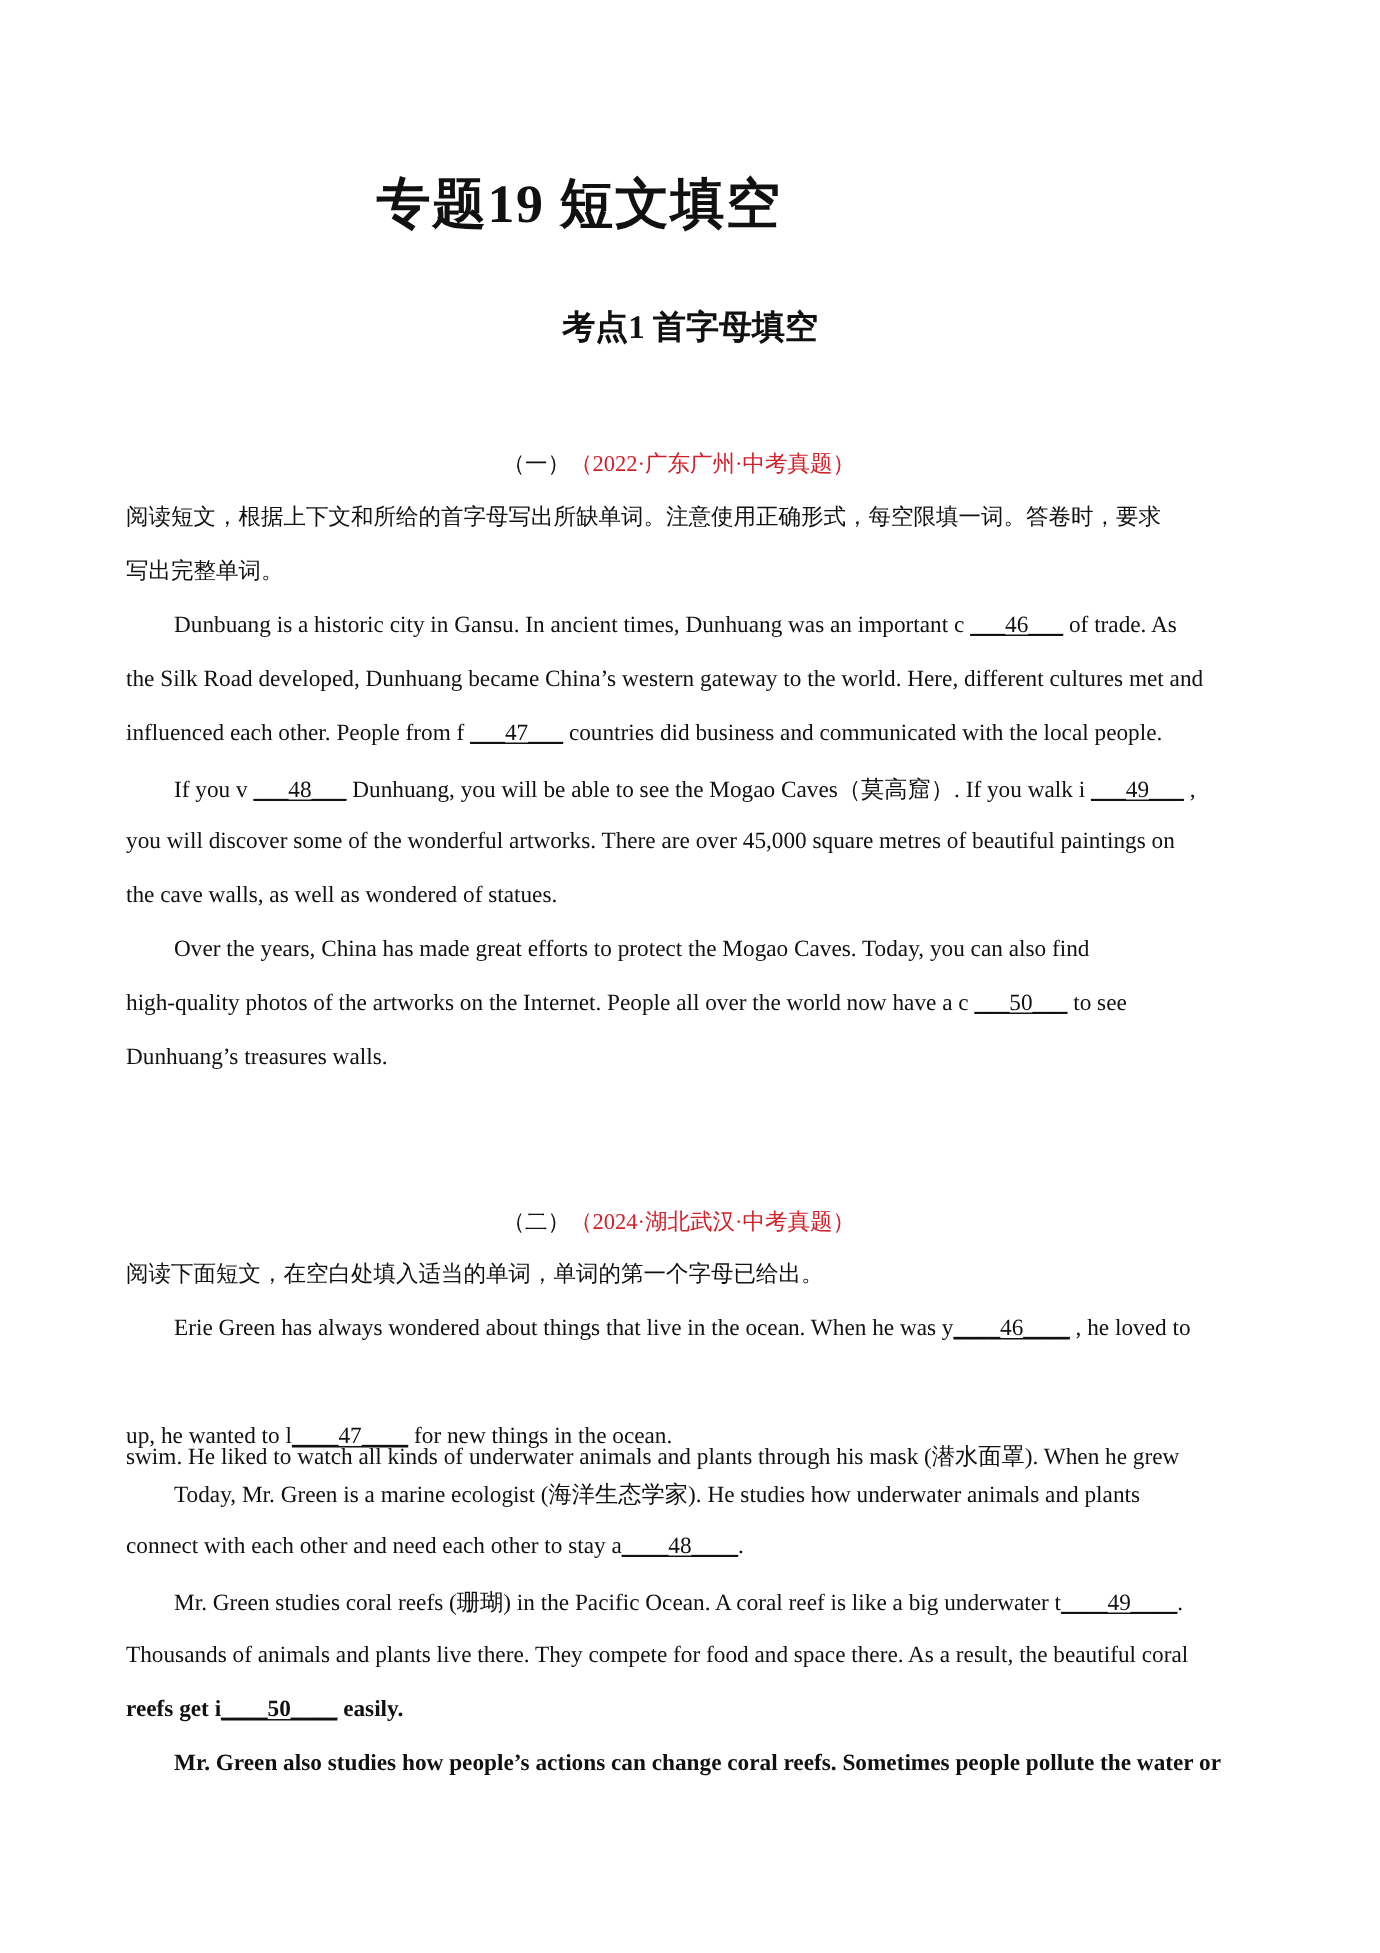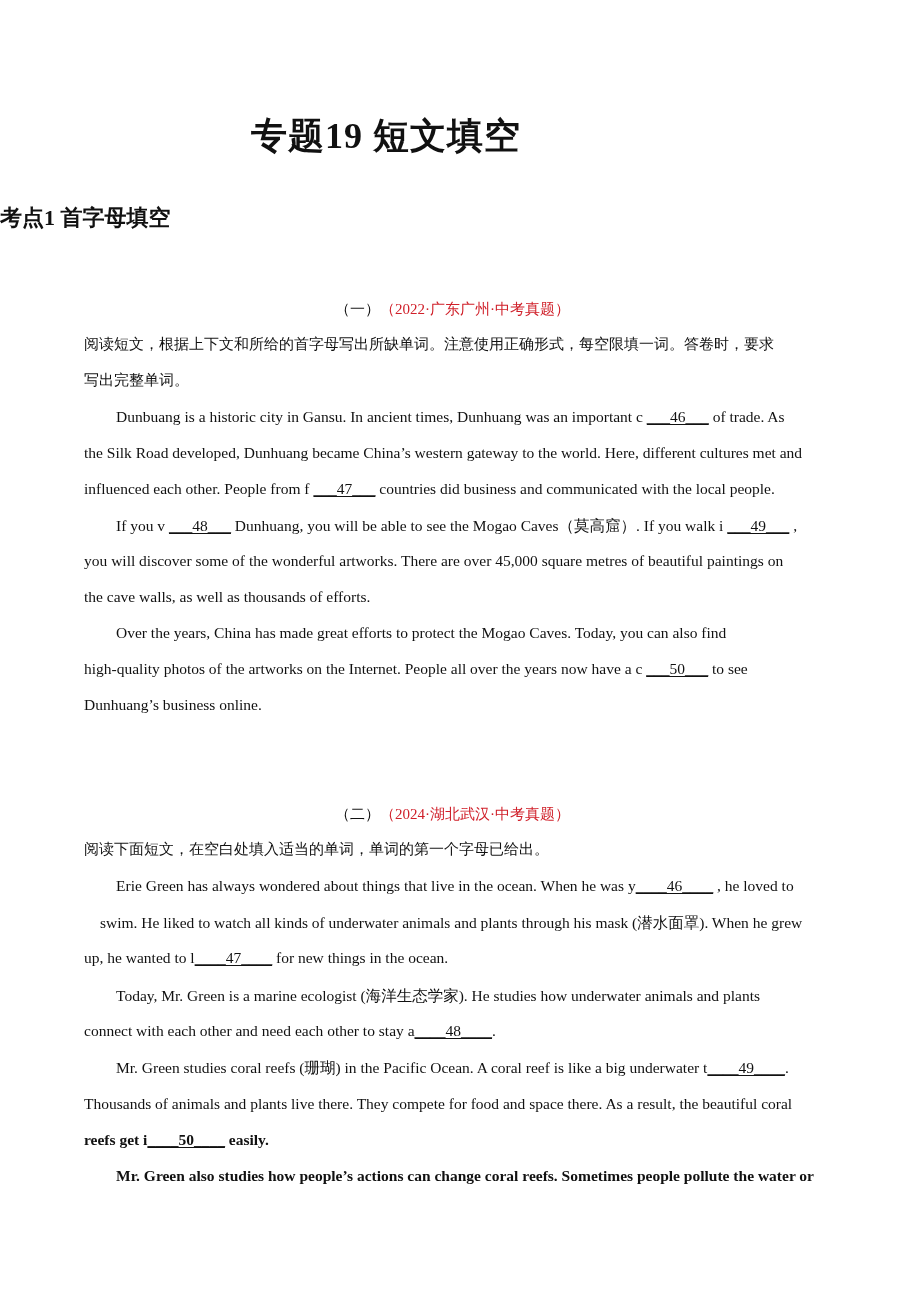--- a/index.html
+++ b/index.html
@@ -1,20 +1,20 @@
 <!DOCTYPE html>
 <html><head>
   <meta charset="utf-8">
   <style>
     html, body { margin: 0; padding: 0; background: #ffffff; }
     body { width: 920px; height: 1302px; position: relative; overflow: hidden;
       font-family: "Liberation Serif", "DejaVu Serif", serif; color: #111; }
     .title { position: absolute; left: 0; width: 772px; top: 112px; text-align: center;
       font-size: 36px; font-weight: bold; letter-spacing: 1px; }
-    .subtitle { position: absolute; left: 0; width: 920px; top: 203px; text-align: left;
+    .subtitle { position: absolute; left: 0; width: 920px; top: 203px; text-align: center;
       font-size: 22px; font-weight: bold; }
     .src { position: absolute; left: 0; width: 905px; text-align: center; font-size: 15px; }
     .src .red { color: #d0202a; }
     .line { position: absolute; left: 84px; font-size: 15.5px; white-space: nowrap; }
     .indent { left: 116px; }
     .blank { text-decoration: underline; text-underline-offset: 2px; white-space: pre; }
   </style>
 </head>
 <body>
 
@@ -25,31 +25,31 @@
   <span>（一）</span><span class="red">（2022·广东广州·中考真题）</span>
 </div>
 <div class="line" style="top:335px; font-size:15px;">阅读短文，根据上下文和所给的首字母写出所缺单词。注意使用正确形式，每空限填一词。答卷时，要求</div>
 <div class="line" style="top:371px; font-size:15px;">写出完整单词。</div>
 
 <div class="line indent" style="top:408px;"><span>Dunbuang is a historic city in Gansu. In ancient times, Dunhuang was an important c </span><span class="blank">___46___</span><span> of trade. As</span></div>
 <div class="line" style="top:444px;">the Silk Road developed, Dunhuang became China’s western gateway to the world. Here, different cultures met and</div>
 <div class="line" style="top:480px;"><span>influenced each other. People from f </span><span class="blank">___47___</span><span> countries did business and communicated with the local people.</span></div>
 <div class="line indent" style="top:516px;"><span>If you v </span><span class="blank">___48___</span><span> Dunhuang, you will be able to see the Mogao Caves（莫高窟）. If you walk i </span><span class="blank">___49___</span><span> ,</span></div>
 <div class="line" style="top:552px;">you will discover some of the wonderful artworks. There are over 45,000 square metres of beautiful paintings on</div>
-<div class="line" style="top:588px;">the cave walls, as well as thousands of efforts.</div>
+<div class="line" style="top:588px;">the cave walls, as well as wondered of statues.</div>
 <div class="line indent" style="top:624px;">Over the years, China has made great efforts to protect the Mogao Caves. Today, you can also find</div>
-<div class="line" style="top:660px;"><span>high-quality photos of the artworks on the Internet. People all over the years now have a c </span><span class="blank">___50___</span><span> to see</span></div>
-<div class="line" style="top:696px;">Dunhuang’s business online.</div>
+<div class="line" style="top:660px;"><span>high-quality photos of the artworks on the Internet. People all over the world now have a c </span><span class="blank">___50___</span><span> to see</span></div>
+<div class="line" style="top:696px;">Dunhuang’s treasures walls.</div>
 
 <div class="src" style="top:805px;">
   <span>（二）</span><span class="red">（2024·湖北武汉·中考真题）</span>
 </div>
 <div class="line" style="top:840px; font-size:15px;">阅读下面短文，在空白处填入适当的单词，单词的第一个字母已给出。</div>
 
 <div class="line indent" style="top:877px;"><span>Erie Green has always wondered about things that live in the ocean. When he was y</span><span class="blank">____46____</span><span> , he loved to</span></div>
-<div class="line" style="top:913px;margin-left:16px;">swim. He liked to watch all kinds of underwater animals and plants through his mask (潜水面罩). When he grew</div>
+<div class="line" style="top:961px;">swim. He liked to watch all kinds of underwater animals and plants through his mask (潜水面罩). When he grew</div>
 <div class="line" style="top:949px;"><span>up, he wanted to l</span><span class="blank">____47____</span><span> for new things in the ocean.</span></div>
 <div class="line indent" style="top:986px;">Today, Mr. Green is a marine ecologist (海洋生态学家). He studies how underwater animals and plants</div>
 <div class="line" style="top:1022px;"><span>connect with each other and need each other to stay a</span><span class="blank">____48____</span><span>.</span></div>
 <div class="line indent" style="top:1058px;"><span>Mr. Green studies coral reefs (珊瑚) in the Pacific Ocean. A coral reef is like a big underwater t</span><span class="blank">____49____</span><span>.</span></div>
 <div class="line" style="top:1095px;">Thousands of animals and plants live there. They compete for food and space there. As a result, the beautiful coral</div>
 <div class="line" style="top:1131px;font-weight:bold;"><span>reefs get i</span><span class="blank">____50____</span><span> easily.</span></div>
 <div class="line indent" style="top:1167px;font-weight:bold;">Mr. Green also studies how people’s actions can change coral reefs. Sometimes people pollute the water or</div>
 
 </body></html>

